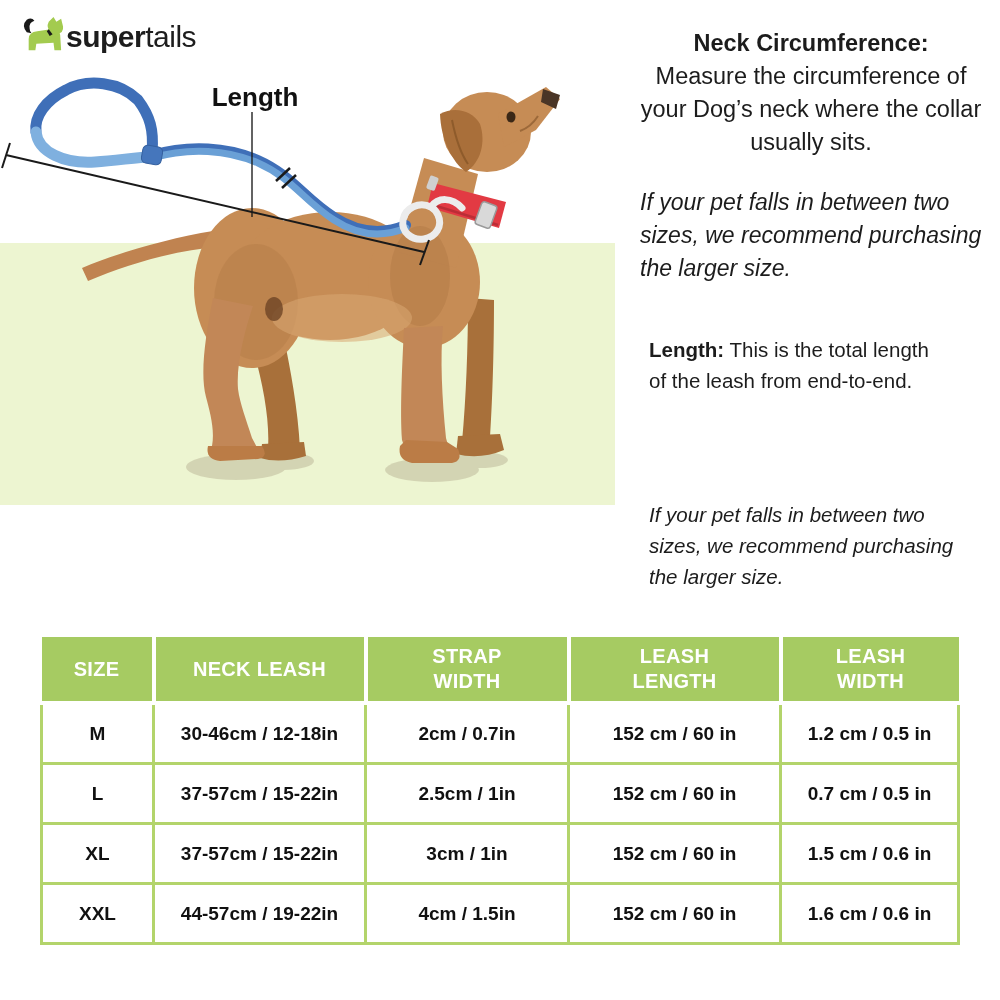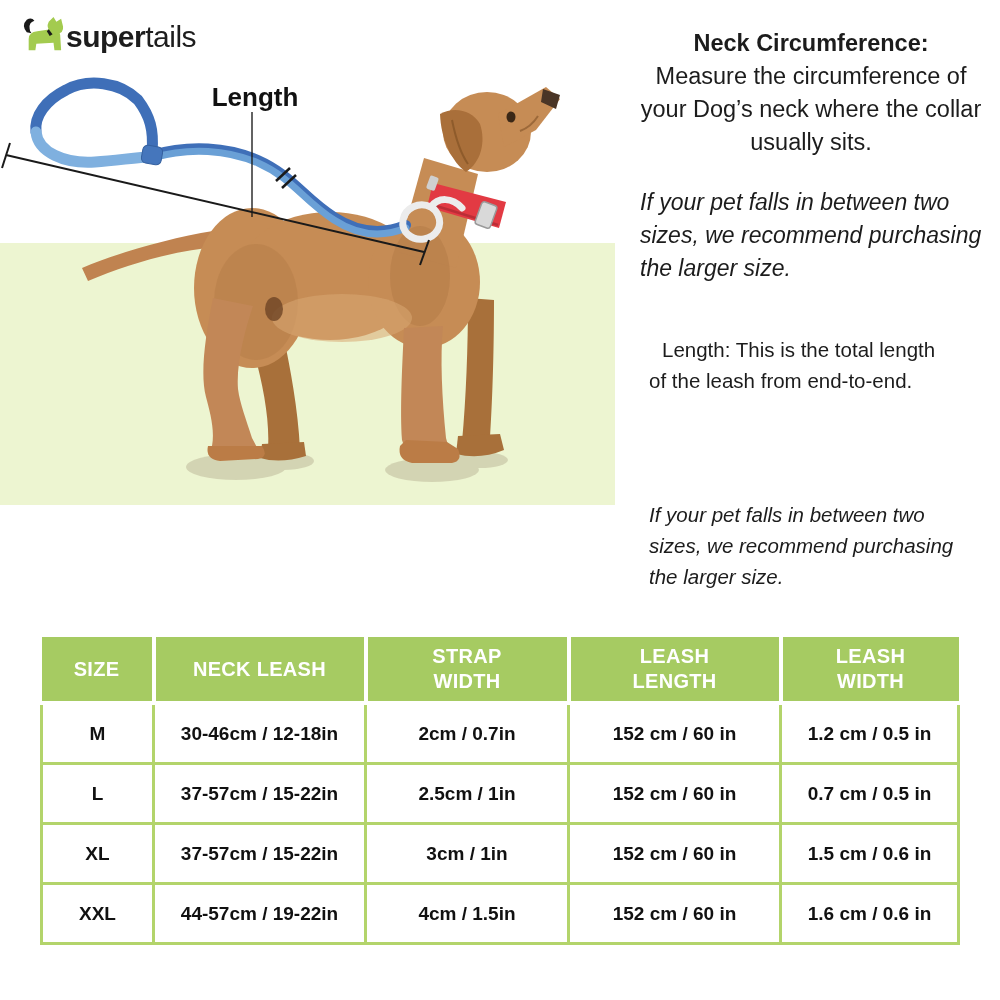--- a/index.html
+++ b/index.html
@@ -20,21 +20,21 @@
     font-size:26px;font-weight:700;color:#111;z-index:4;
   }
   
   .txtblock{position:absolute;z-index:3;}
   #neck-block{left:640px;top:27px;width:342px;font-size:23.5px;line-height:33px;text-align:center;}
   #neck-block .title{font-weight:700;}
   #note1{left:640px;top:186px;width:350px;font-size:23px;line-height:33px;font-style:italic;}
   #length-block{left:649px;top:334px;width:302px;font-size:20.5px;line-height:31px;}
   #width-block{left:649px;top:417px;width:302px;font-size:20.5px;line-height:31px;}
   #note2{left:649px;top:499px;width:306px;font-size:20.5px;line-height:31px;font-style:italic;}
-  .term{font-weight:400;margin-left:13px;}
+  .term{font-weight:700;}
   
   #size-table{
     position:absolute;left:40px;top:637px;width:917px;z-index:3;
     border-collapse:collapse;table-layout:fixed;
   }
   #size-table th{
     background:#a6cb62;color:#ffffff;font-weight:700;font-size:20px;
     text-align:center;vertical-align:middle;height:62px;
     white-space:pre-line;line-height:25px;letter-spacing:0.3px;
     border:none;border-left:4px solid #ffffff;border-bottom:4px solid #ffffff;

